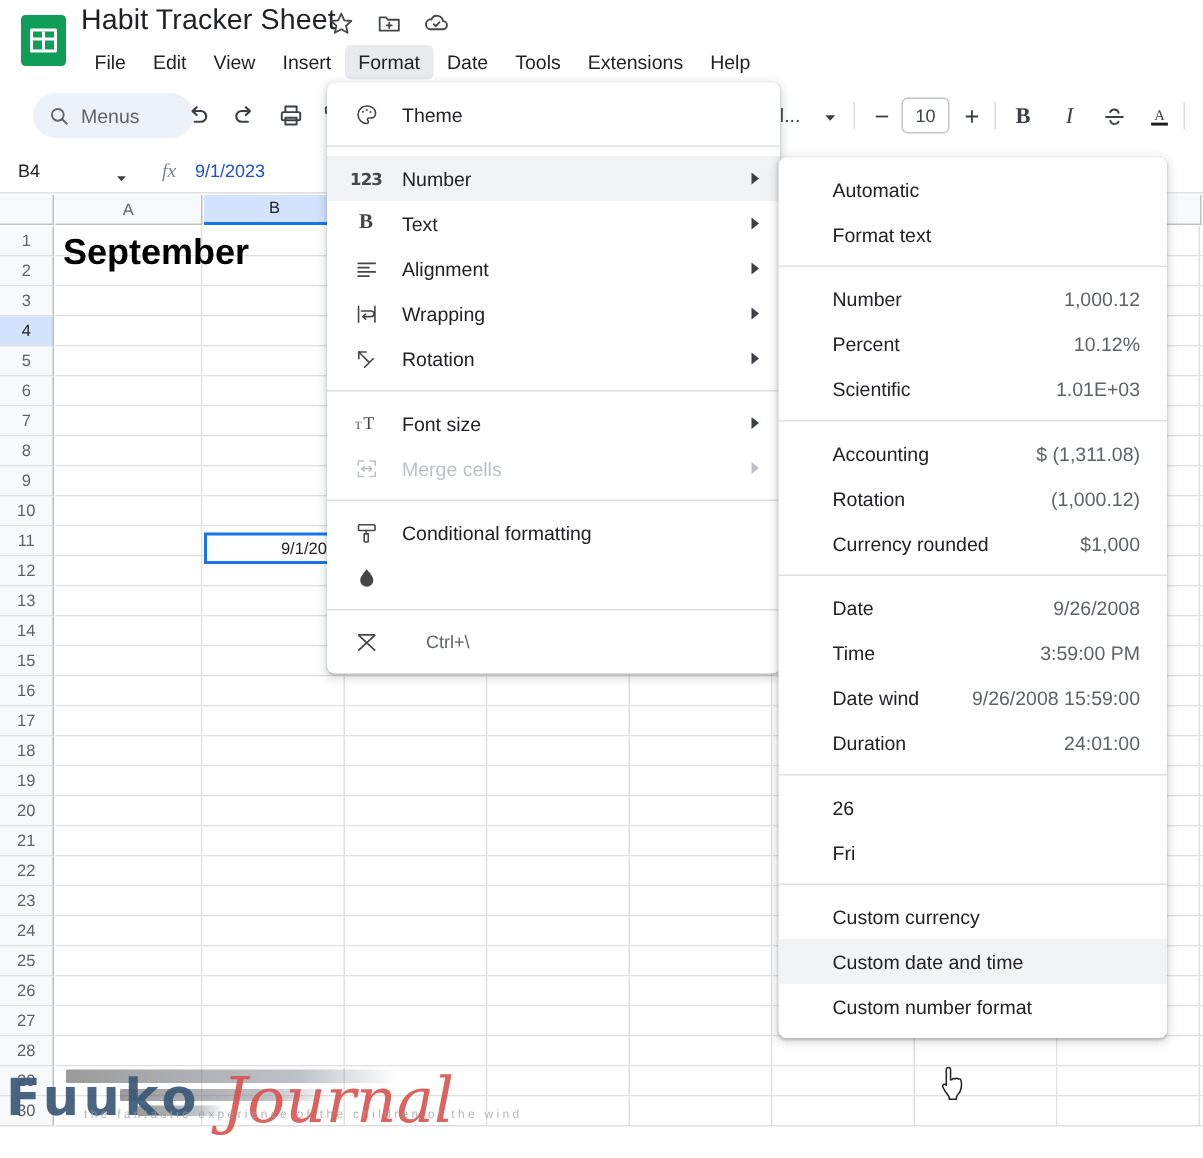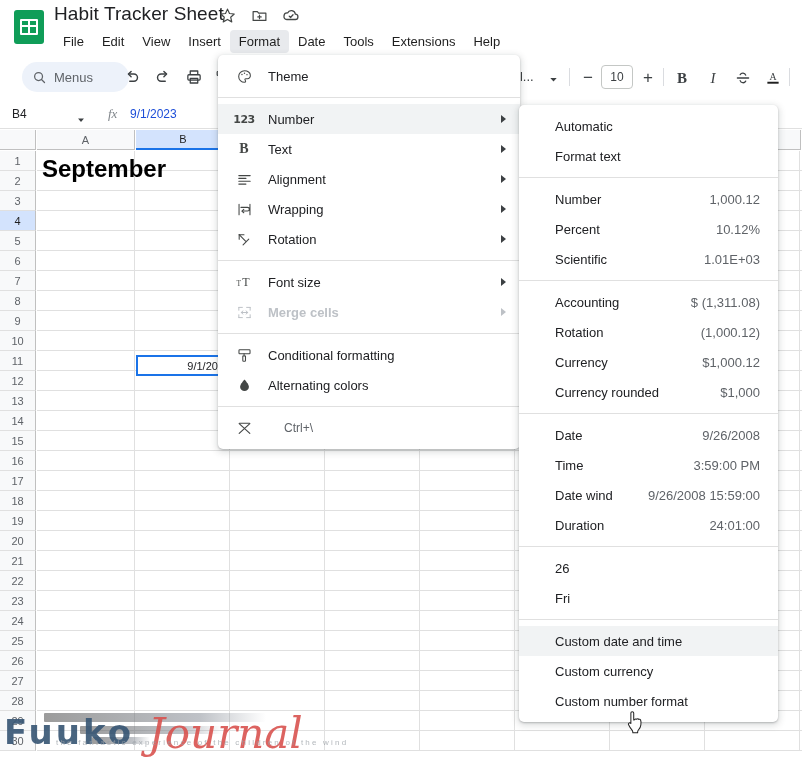--- a/index.html
+++ b/index.html
@@ -146,21 +146,21 @@
     z-index:20; padding:6px 0;
   }
   #format-menu { left:218px; top:55px; width:302px; }
   #number-submenu { left:519px; top:105px; width:259px; }
 
   .mrow {
     position:relative; height:30px; display:flex; align-items:center;
     padding:0 14px 0 16px; font-size:13px; color:#202124; cursor:pointer; white-space:nowrap;
   }
   .mrow.hl { background:#f1f3f4; }
-  .mrow.disabled { color:#bdc1c6; cursor:default;font-weight:bold; }
+  .mrow.disabled { color:#bdc1c6; cursor:default; }
   .mrow .m-ico {
     width:20px; height:20px; margin-right:14px; display:flex; align-items:center;
     justify-content:center; color:#444746; flex:0 0 20px;
   }
   .mrow.disabled .m-ico { color:#bdc1c6; }
   .mrow .m-lbl { flex:1 1 auto; }
   .mrow .m-arrow {
     width:0; height:0; border-left:5px solid #3c4043;
     border-top:4px solid transparent; border-bottom:4px solid transparent; margin-left:8px;
   }
@@ -728,21 +728,20 @@
           </svg>
         </span>
         <span class="m-lbl">Conditional formatting</span>
       </div>
       <div class="mrow">
         <span class="m-ico">
           <svg width="17" height="17" viewBox="0 0 24 24" fill="currentColor">
             <path d="M12 3.5s6.2 6.6 6.2 10.2A6.2 6.2 0 0 1 5.8 13.7C5.8 10.1 12 3.5 12 3.5z"></path>
           </svg>
         </span>
-        <span class="m-lbl">Alternating colors</span>
       </div>
       <div class="m-div"></div>
       <div class="mrow">
         <span class="m-ico">
           <svg width="17" height="17" viewBox="0 0 24 24" fill="none" stroke="currentColor" stroke-width="1.6" stroke-linecap="round" stroke-linejoin="round">
             <path d="M4.5 5l15 14M19.5 5l-15 14"></path>
             <path d="M4.8 4.6h14.4"></path>
           </svg>
         </span>
         <span class="m-shortcut">Ctrl+\</span>
@@ -772,24 +771,20 @@
       <div class="m-div"></div>
       <div class="srow">
         <span>Accounting</span>
         <span class="s-val">$ (1,311.08)</span>
       </div>
       <div class="srow">
         <span>Rotation</span>
         <span class="s-val">(1,000.12)</span>
       </div>
       <div class="srow">
-        <span>Currency</span>
-        <span class="s-val">$1,000.12</span>
-      </div>
-      <div class="srow">
         <span>Currency rounded</span>
         <span class="s-val">$1,000</span>
       </div>
       <div class="m-div"></div>
       <div class="srow">
         <span>Date</span>
         <span class="s-val">9/26/2008</span>
       </div>
       <div class="srow">
         <span>Time</span>
@@ -804,25 +799,25 @@
         <span class="s-val">24:01:00</span>
       </div>
       <div class="m-div"></div>
       <div class="srow">
         <span>26</span>
       </div>
       <div class="srow">
         <span>Fri</span>
       </div>
       <div class="m-div"></div>
+      <div class="srow">
+        <span>Custom currency</span>
+      </div>
       <div class="srow hl">
         <span>Custom date and time</span>
-      </div>
-      <div class="srow">
-        <span>Custom currency</span>
       </div>
       <div class="srow">
         <span>Custom number format</span>
       </div>
     </div>
 
   <div class="cursor-ptr">
     <svg width="22" height="26" viewBox="0 0 24 28" fill="#fff" stroke="#222" stroke-width="1.1" stroke-linejoin="round">
       <path d="M7.5 3.2c0-.9.7-1.6 1.5-1.6s1.6.7 1.6 1.6v7.4l1-.1c.4-.9 1.6-1.2 2.3-.5.5-.8 1.8-.8 2.3.1.6-.5 1.6-.2 1.9.6.5 1.3.6 3.6.3 5.3-.3 1.9-1 3.7-2.2 4.9-.9.9-1.3 1.7-1.3 2.7v1.1H9.6v-1c0-1.1-.5-1.7-1.4-2.7-1.1-1.2-2.4-3.4-3.2-5-.4-.8-.1-1.7.7-2 .7-.3 1.5 0 1.8.6z"></path>
     </svg>

